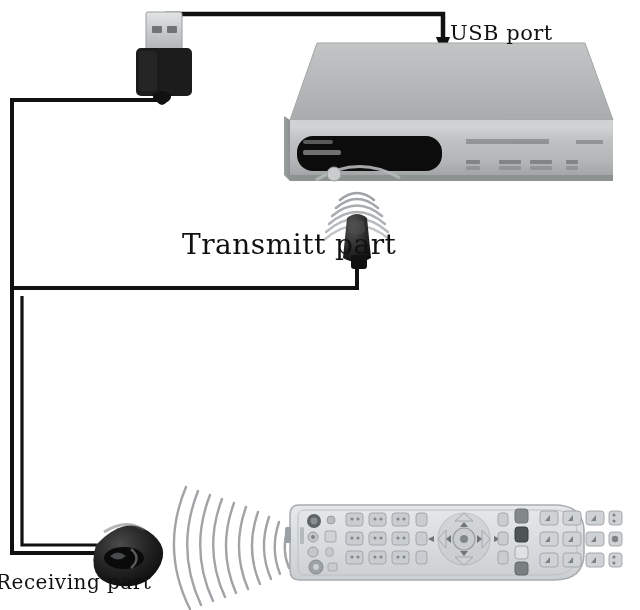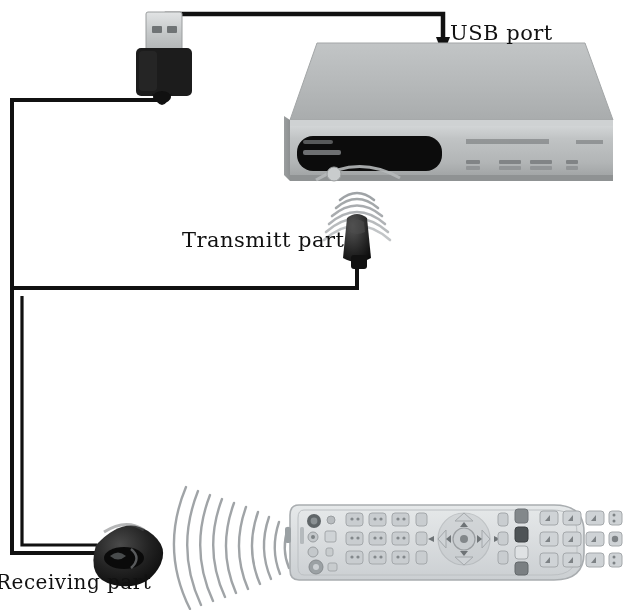--- a/index.html
+++ b/index.html
@@ -13,21 +13,21 @@
 
   .lbl{
     position:absolute;
     font-family:"DejaVu Serif", serif;
     color:#111;
     white-space:nowrap;
     letter-spacing:.5px;
     font-weight:400;
   }
   #lbl-usb{left:450px;top:21px;font-size:21px;}
-  #lbl-trans{left:182px;top:228px;font-size:21px;}
+  #lbl-trans{left:182px;top:228px;font-size:28px;}
   #lbl-recv{left:-4px;top:570px;font-size:20px;}
 </style>
 </head>
 <body>
 
 <div id="stage">
 
   <svg id="vec" viewBox="0 0 640 610">
     <defs>
       <linearGradient id="gTop" x1="0" y1="0" x2="0" y2="1">

